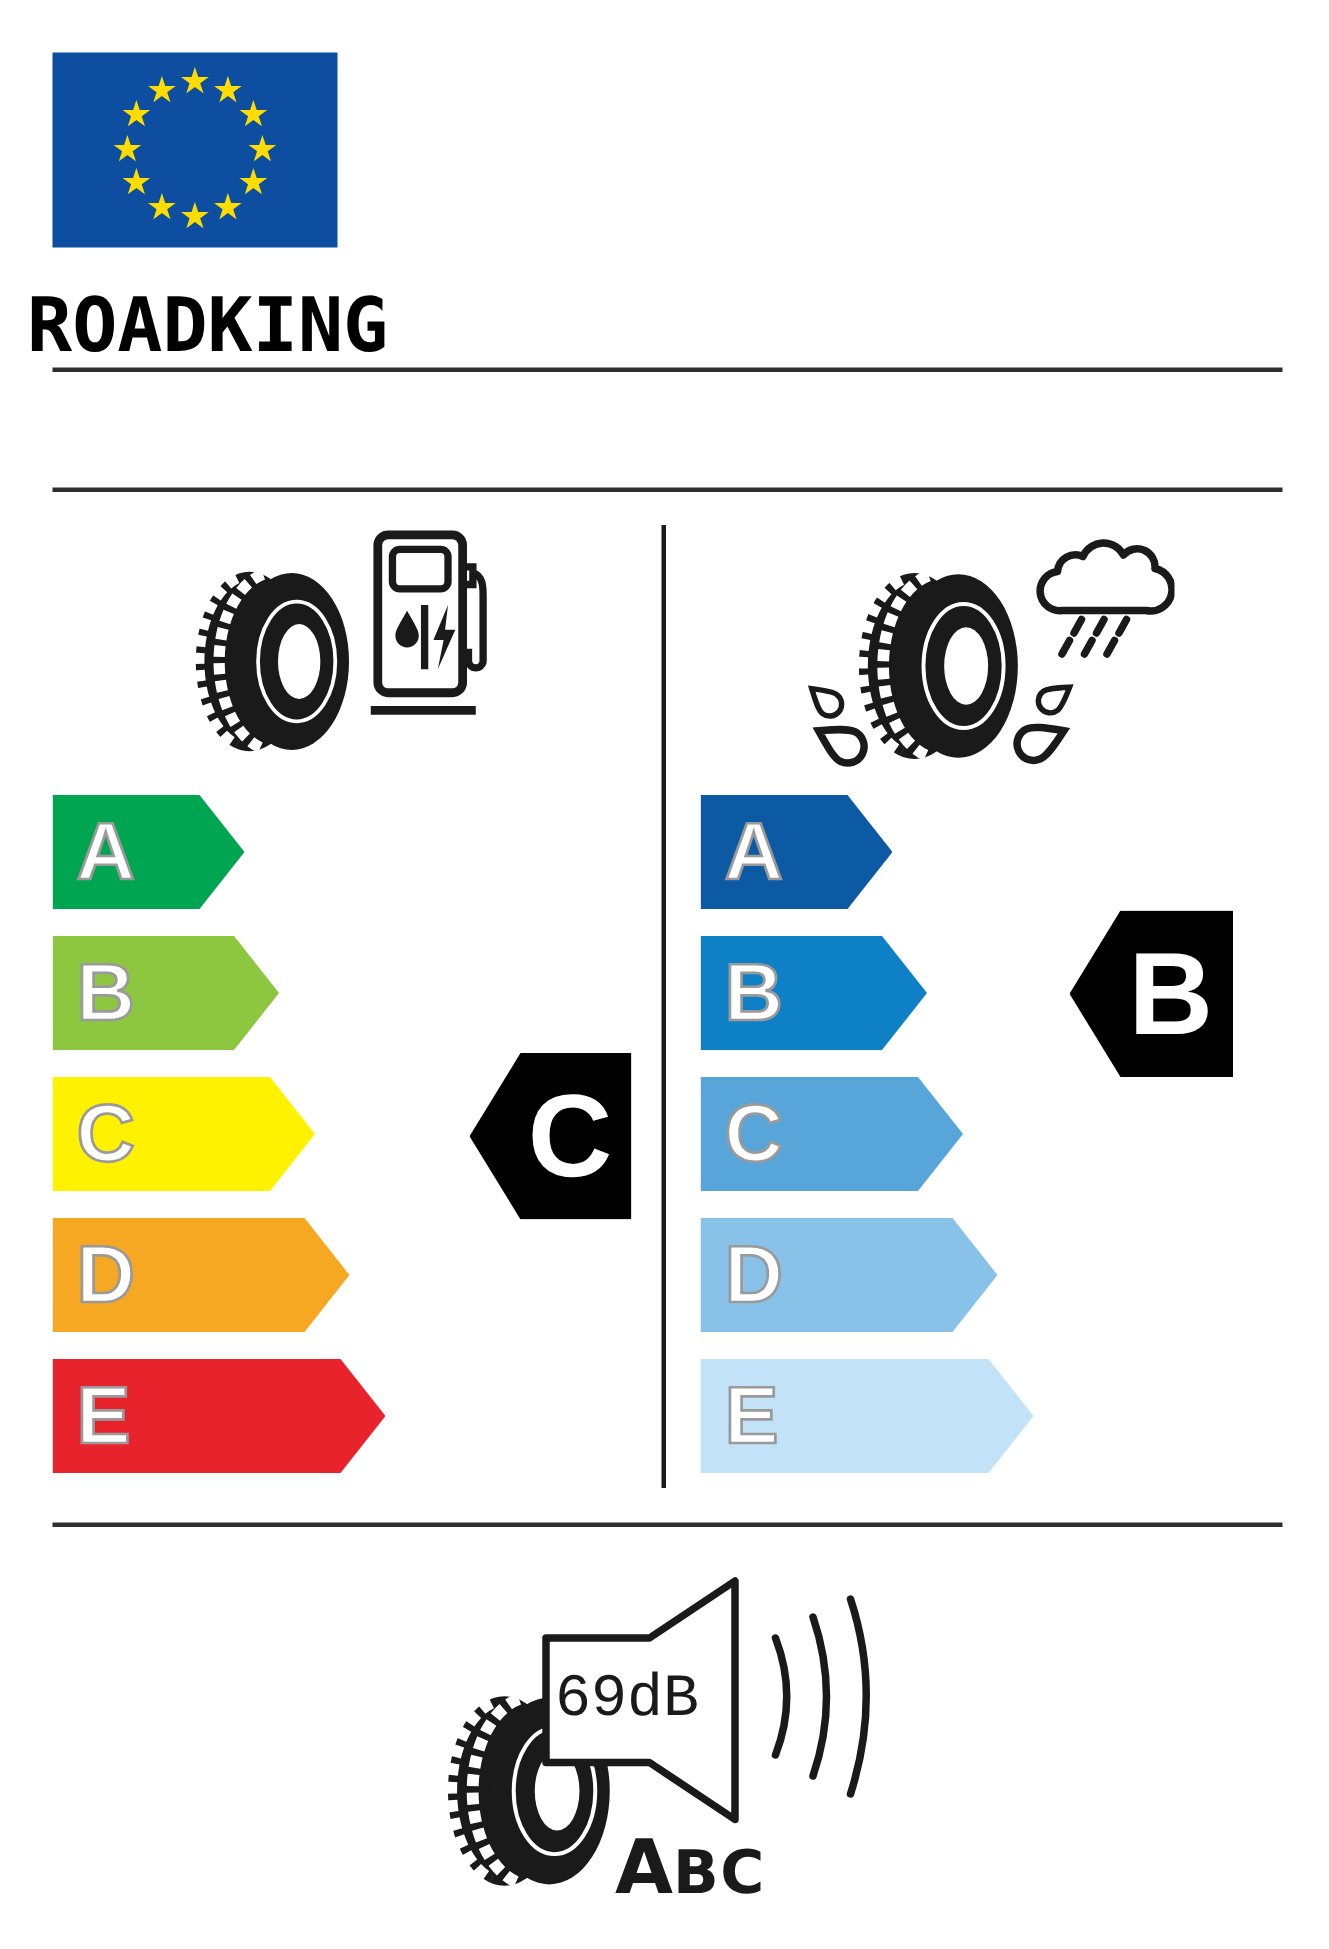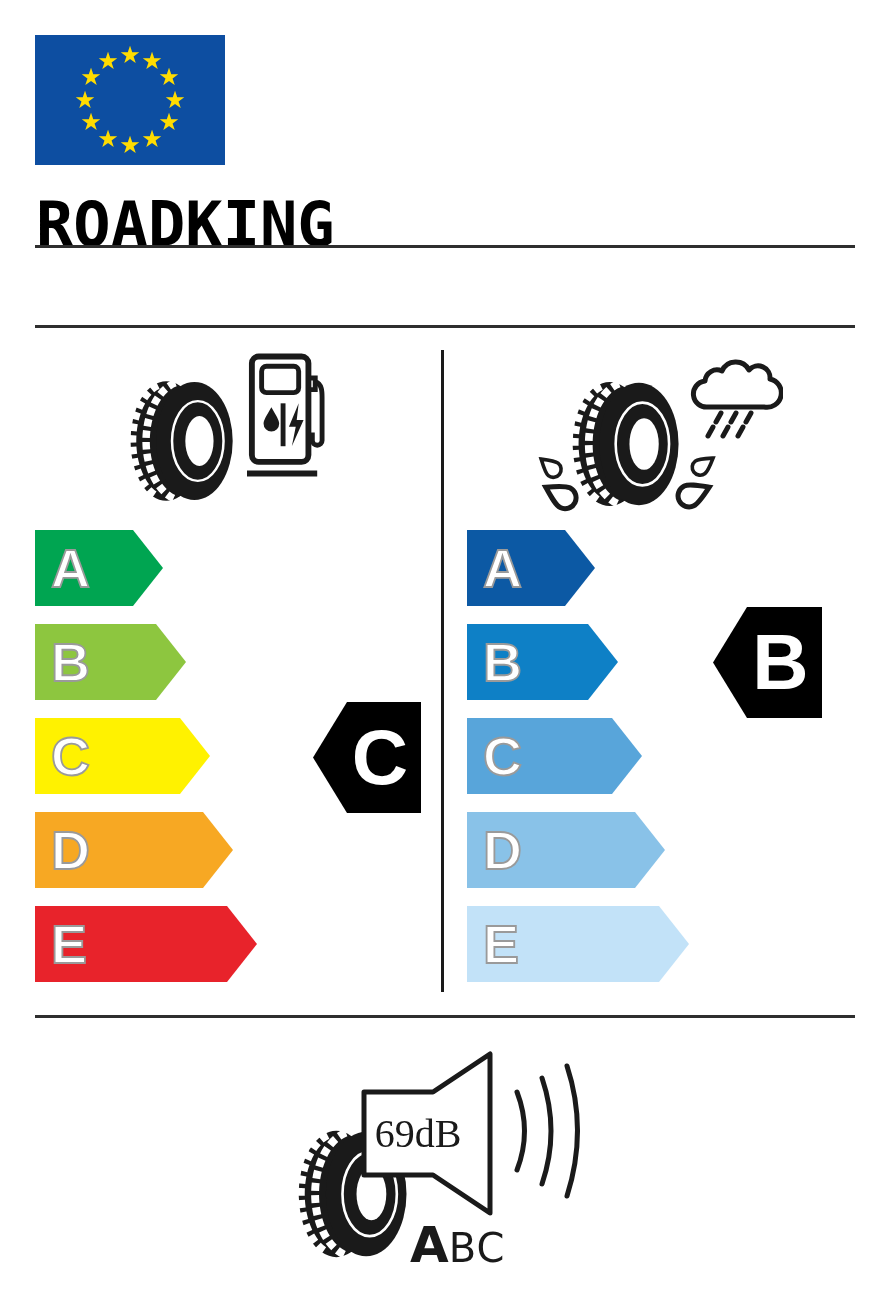--- a/index.html
+++ b/index.html
@@ -6,22 +6,22 @@
   #label{position:relative;width:886px;height:1299px;background:#fff;overflow:hidden;
          font-family:"Liberation Sans",sans-serif;}
 
   
   .eu-flag{position:absolute;left:35px;top:35px;width:190px;height:130px;}
   .eu-flag .star{position:absolute;font-size:24px;color:#FFDC00;line-height:28px;width:24px;text-align:center;}
   .energ{position:absolute;left:248px;top:50px;height:110px;color:#0D4F9F;}
   .energ .txt{display:block;font-weight:bold;font-size:136px;line-height:110px;letter-spacing:-4px;
               transform:scale(0.86,1);transform-origin:left top;font-family:"Liberation Sans",sans-serif;}
   .energ svg{position:absolute;left:403px;top:0;width:46px;height:106px;}
-  .brand{position:absolute;left:36px;top:188px;font-family:"DejaVu Sans Mono",monospace;
-         font-weight:bold;font-size:62px;color:#000;}
+  .brand{position:absolute;left:18px;top:188px;font-family:"DejaVu Sans Mono",monospace;
+         font-weight:bold;font-size:50px;color:#000;}
 
   .hr{position:absolute;left:35px;width:820px;height:3px;background:#2e2e2e;}
   #hr1{top:245px;} #hr2{top:325px;} #hr3{top:1015px;}
   .vdiv{position:absolute;left:441px;top:350px;width:3px;height:642px;background:#1a1a1a;}
 
   
   .ico{position:absolute;}
   #fuel-tire{left:128px;top:370px;width:108px;height:142px;}
   #pump{left:247px;top:352px;width:78px;height:128px;}
   #wet-tire{left:570px;top:370px;width:112px;height:148px;}
@@ -42,25 +42,25 @@
 
   .indicator{position:absolute;background:#000;color:#fff;
              clip-path:polygon(0 50%,34px 0,100% 0,100% 100%,34px 100%);
              display:flex;align-items:center;justify-content:center;}
   .indicator .il{padding-left:26px;font-weight:bold;font-size:78px;}
   #fuel-ind{left:313px;top:702px;width:108px;height:111px;}
   #wet-ind{left:713px;top:607px;width:109px;height:111px;}
 
   
   .db{position:absolute;left:366px;top:1108px;width:104px;height:50px;display:flex;align-items:center;
-      justify-content:center;font-family:Liberation Serif, serif;font-size:40px;color:#1a1a1a;}
+      justify-content:center;font-family:Liberation Mono, monospace;font-size:40px;color:#1a1a1a;}
   .nclass{position:absolute;left:410px;top:1216px;display:flex;align-items:baseline;
           font-family:"DejaVu Sans",sans-serif;color:#1a1a1a;}
   .nclass .sel{font-weight:bold;font-size:50px;}
-  .nclass .rest{font-weight:normal;font-size:40px;letter-spacing:1px;}
+  .nclass .rest{font-weight:bold;font-size:40px;letter-spacing:1px;}
 </style>
 </head>
 <body>
 
 <div id="label">
 
   <div class="eu-flag" style="background: rgb(13, 78, 161);">
     <span class="star" style="left:83px;top:6px">★</span>
     <span class="star" style="left:105px;top:12px">★</span>
     <span class="star" style="left:122px;top:28px">★</span>

